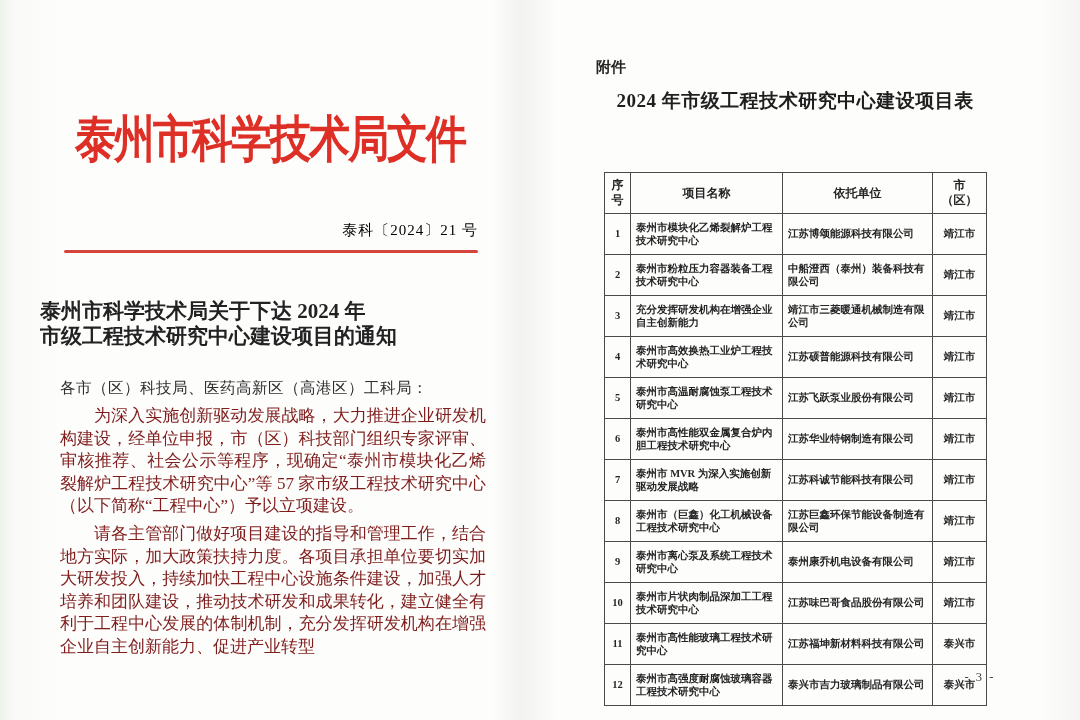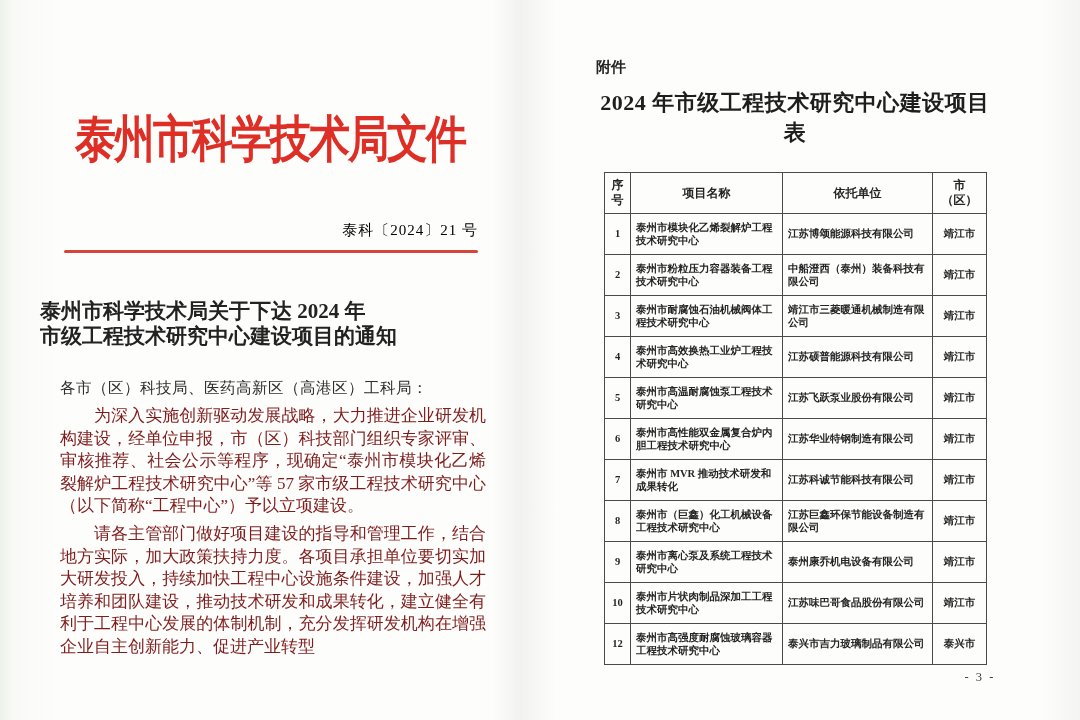--- a/index.html
+++ b/index.html
@@ -43,21 +43,21 @@
   }
   .doc-body p{margin:0 0 5px 0;text-indent:2em;}
   
   .page-right{position:absolute;left:540px;top:0;width:540px;height:720px;}
   .attachment-label{
     position:absolute;left:56px;top:58px;
     font-weight:bold;font-size:15px;color:#242424;
   }
   .table-title{
     position:absolute;left:50px;top:88px;width:410px;text-align:center;
-    font-weight:bold;font-size:22px;color:#1e1e1e;letter-spacing:0.5px;
+    font-weight:bold;font-size:19px;color:#1e1e1e;letter-spacing:0.5px;
   }
   .projects-table{
     position:absolute;left:64px;top:124px;width:382px;
     border-collapse:collapse;table-layout:fixed;
     font-family:"Liberation Serif","DejaVu Serif",serif;
     margin-top:48px;
   }
   .projects-table th,.projects-table td{
     border:1.4px solid #4a4a4a;padding:3px 5px;vertical-align:middle;
     color:#242424;
@@ -124,21 +124,21 @@
 
   <tr>
     <td class="cell-no">2</td>
     <td class="cell-name">泰州市粉粒压力容器装备工程技术研究中心</td>
     <td class="cell-org">中船澄西（泰州）装备科技有限公司</td>
     <td class="cell-district">靖江市</td>
   </tr>
 
   <tr>
     <td class="cell-no">3</td>
-    <td class="cell-name">泰州市耐腐蚀石油机械阀体工程技术研究中心</td>
+    <td class="cell-name">充分发挥研发机构在增强企业自主创新能力</td>
     <td class="cell-org">靖江市三菱暖通机械制造有限公司</td>
     <td class="cell-district">靖江市</td>
   </tr>
 
   <tr>
     <td class="cell-no">4</td>
     <td class="cell-name">泰州市高效换热工业炉工程技术研究中心</td>
     <td class="cell-org">江苏硕普能源科技有限公司</td>
     <td class="cell-district">靖江市</td>
   </tr>
@@ -152,21 +152,21 @@
 
   <tr>
     <td class="cell-no">6</td>
     <td class="cell-name">泰州市高性能双金属复合炉内胆工程技术研究中心</td>
     <td class="cell-org">江苏华业特钢制造有限公司</td>
     <td class="cell-district">靖江市</td>
   </tr>
 
   <tr>
     <td class="cell-no">7</td>
-    <td class="cell-name">泰州市 MVR 推动技术研发和成果转化</td>
+    <td class="cell-name">泰州市 MVR 为深入实施创新驱动发展战略</td>
     <td class="cell-org">江苏科诚节能科技有限公司</td>
     <td class="cell-district">靖江市</td>
   </tr>
 
   <tr>
     <td class="cell-no">8</td>
     <td class="cell-name">泰州市（巨鑫）化工机械设备工程技术研究中心</td>
     <td class="cell-org">江苏巨鑫环保节能设备制造有限公司</td>
     <td class="cell-district">靖江市</td>
   </tr>
@@ -178,20 +178,26 @@
     <td class="cell-district">靖江市</td>
   </tr>
 
   <tr>
     <td class="cell-no">10</td>
     <td class="cell-name">泰州市片状肉制品深加工工程技术研究中心</td>
     <td class="cell-org">江苏味巴哥食品股份有限公司</td>
     <td class="cell-district">靖江市</td>
   </tr>
 
+  <tr>
+    <td class="cell-no">11</td>
+    <td class="cell-name">泰州市高性能玻璃工程技术研究中心</td>
+    <td class="cell-org">江苏福坤新材料科技有限公司</td>
+    <td class="cell-district">泰兴市</td>
+  </tr>
 
   <tr>
     <td class="cell-no">12</td>
     <td class="cell-name">泰州市高强度耐腐蚀玻璃容器工程技术研究中心</td>
     <td class="cell-org">泰兴市吉力玻璃制品有限公司</td>
     <td class="cell-district">泰兴市</td>
   </tr>
 </tbody>
   </table>
 

